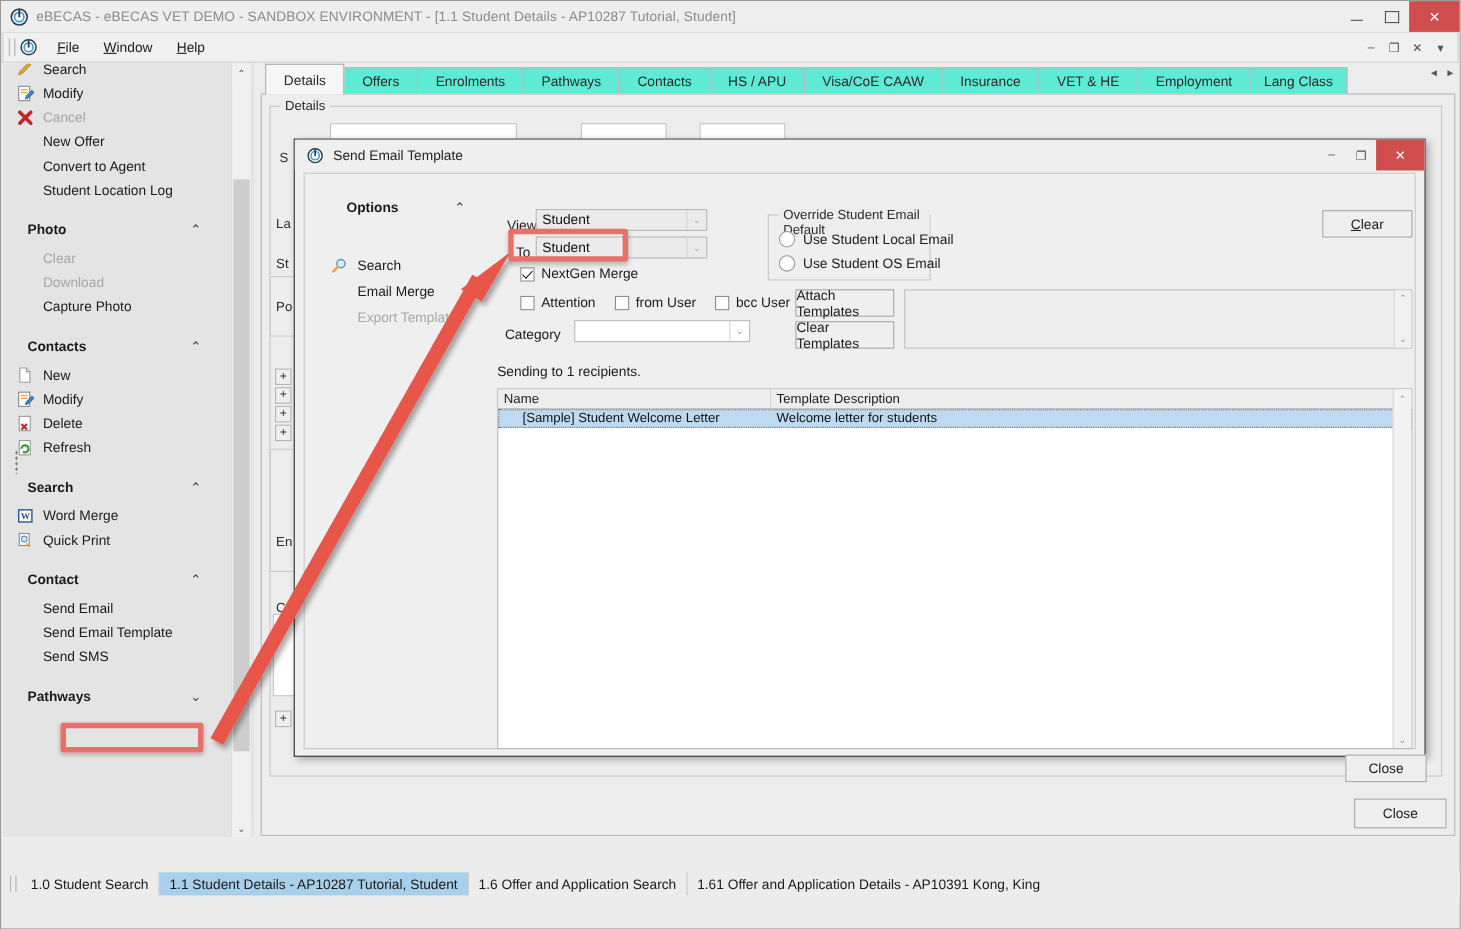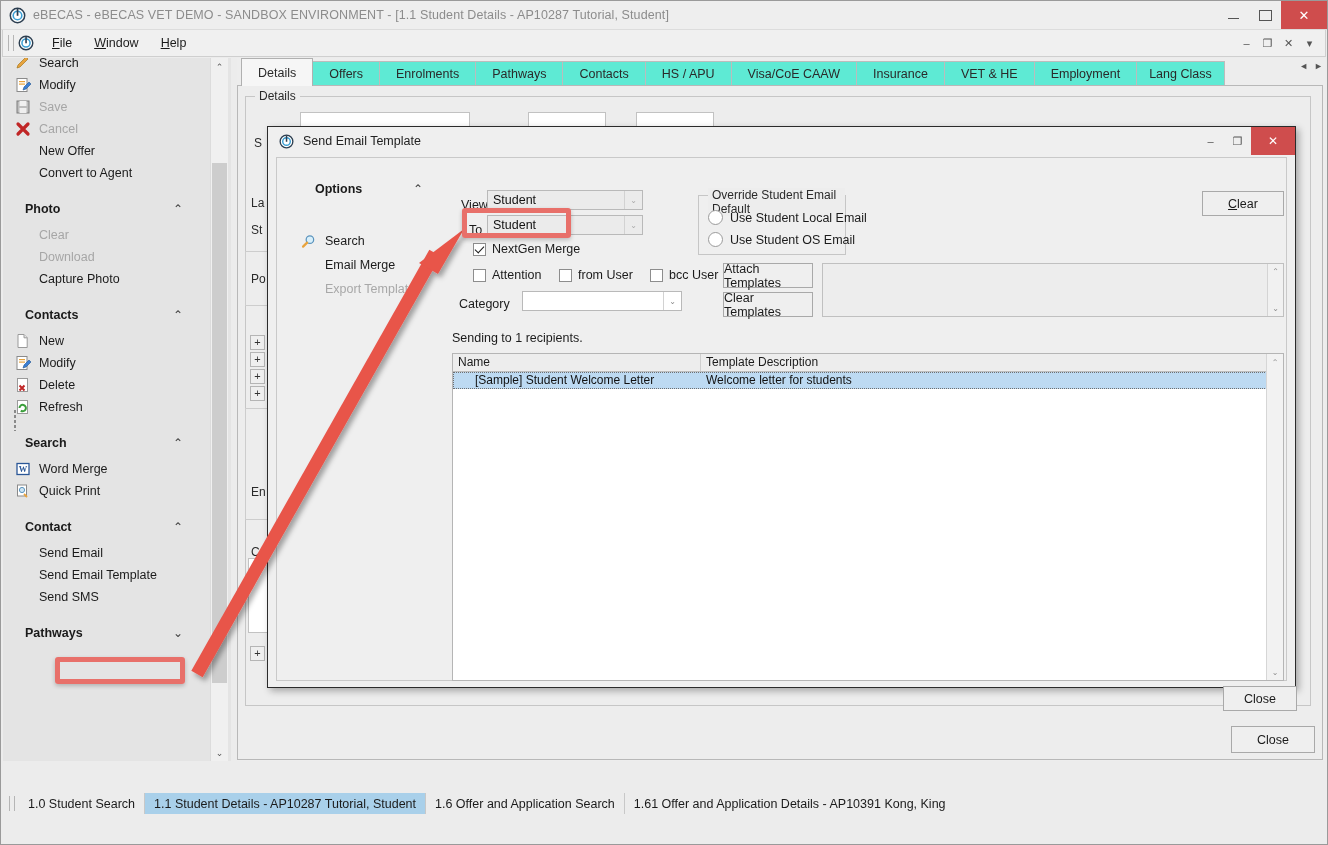--- a/index.html
+++ b/index.html
@@ -219,45 +219,38 @@
           <svg width="16" height="16" viewBox="0 0 16 16">
             <rect x="2" y="1.5" width="10" height="13" fill="#fff" stroke="#8a8a8a"></rect>
             <rect x="4" y="4" width="6" height="1.2" fill="#e8a33d"></rect>
               <rect x="4" y="6.5" width="6" height="1.2" fill="#e8a33d"></rect>
             <path d="M8 13l1-3 5-5 2 2-5 5z" fill="#3b7fd4" stroke="#23568f" stroke-width=".6"></path>
           </svg>
         </span>
         <span>Modify</span>
       </div>
 
+
       <div class="sb-row dim">
         <span class="sb-ico">
           <svg width="16" height="16" viewBox="0 0 16 16">
-            <rect x="2" y="2" width="12" height="12" fill="#bdbdbd" stroke="#7d7d7d"></rect>
-            <rect x="4.5" y="2" width="7" height="5" fill="#f0f0f0"></rect>
-              <rect x="4.5" y="9" width="7" height="5" fill="#efefef"></rect>
-          </svg>
-        </span>
-        <span>Save</span>
-      </div>
-
-      <div class="sb-row dim">
-        <span class="sb-ico">
-          <svg width="16" height="16" viewBox="0 0 16 16">
               <path d="M3 3l10 10M13 3L3 13" stroke="#c02626" stroke-width="3.2" stroke-linecap="round"></path>
             </svg>
         </span>
         <span>Cancel</span>
       </div>
 
       <div class="sb-row">
         <span>New Offer</span>
         </div>
       <div class="sb-row">
         <span>Convert to Agent</span>
+        </div>
+      <div class="sb-row">
+        <span>Student Location Log</span>
         </div>
 
       <div class="sb-gap"></div>
       <div class="sb-head">
         <span>Photo</span>
         <span class="chev">⌃</span>
       </div>
       <div class="sb-row dim">
         <span>Clear</span>
         </div>
@@ -390,21 +383,21 @@
     <div class="tabpanel">
       <div class="grp" style="left:7px;top:10px;width:1066px;height:610px;">
         <span class="cap">Details</span>
       </div>
       <div class="bgfield" style="left:62px;top:26px;width:170px;height:19px;"></div>
       <div class="bgfield" style="left:290px;top:26px;width:78px;height:19px;"></div>
       <div class="bgfield" style="left:398px;top:26px;width:78px;height:19px;"></div>
 
       <span class="bgtxt" style="left:16px;top:50px;">S</span>
       <span class="bgtxt" style="left:13px;top:110px;">La</span>
-      <span class="bgtxt" style="left:13px;top:137px;">St</span>
+      <span class="bgtxt" style="left:13px;top:147px;">St</span>
       <span class="bgtxt" style="left:13px;top:186px;">Po</span>
       <span class="bgtxt" style="left:13px;top:399px;">En</span>
       <span class="bgtxt" style="left:13px;top:459px;">Co</span>
       <span class="bgtxt" style="left:13px;top:477px;background:#cfe3f5;padding:0 2px;color:#1a4f8a;">CH</span>
 
       <div class="grp" style="left:7px;top:165px;width:215px;height:55px;border-color:#cdcdcd;"></div>
       <div class="plusbtn" style="left:12px;top:249px;">+</div>
       <div class="plusbtn" style="left:12px;top:266px;">+</div>
       <div class="plusbtn" style="left:12px;top:283px;">+</div>
       <div class="plusbtn" style="left:12px;top:300px;">+</div>

